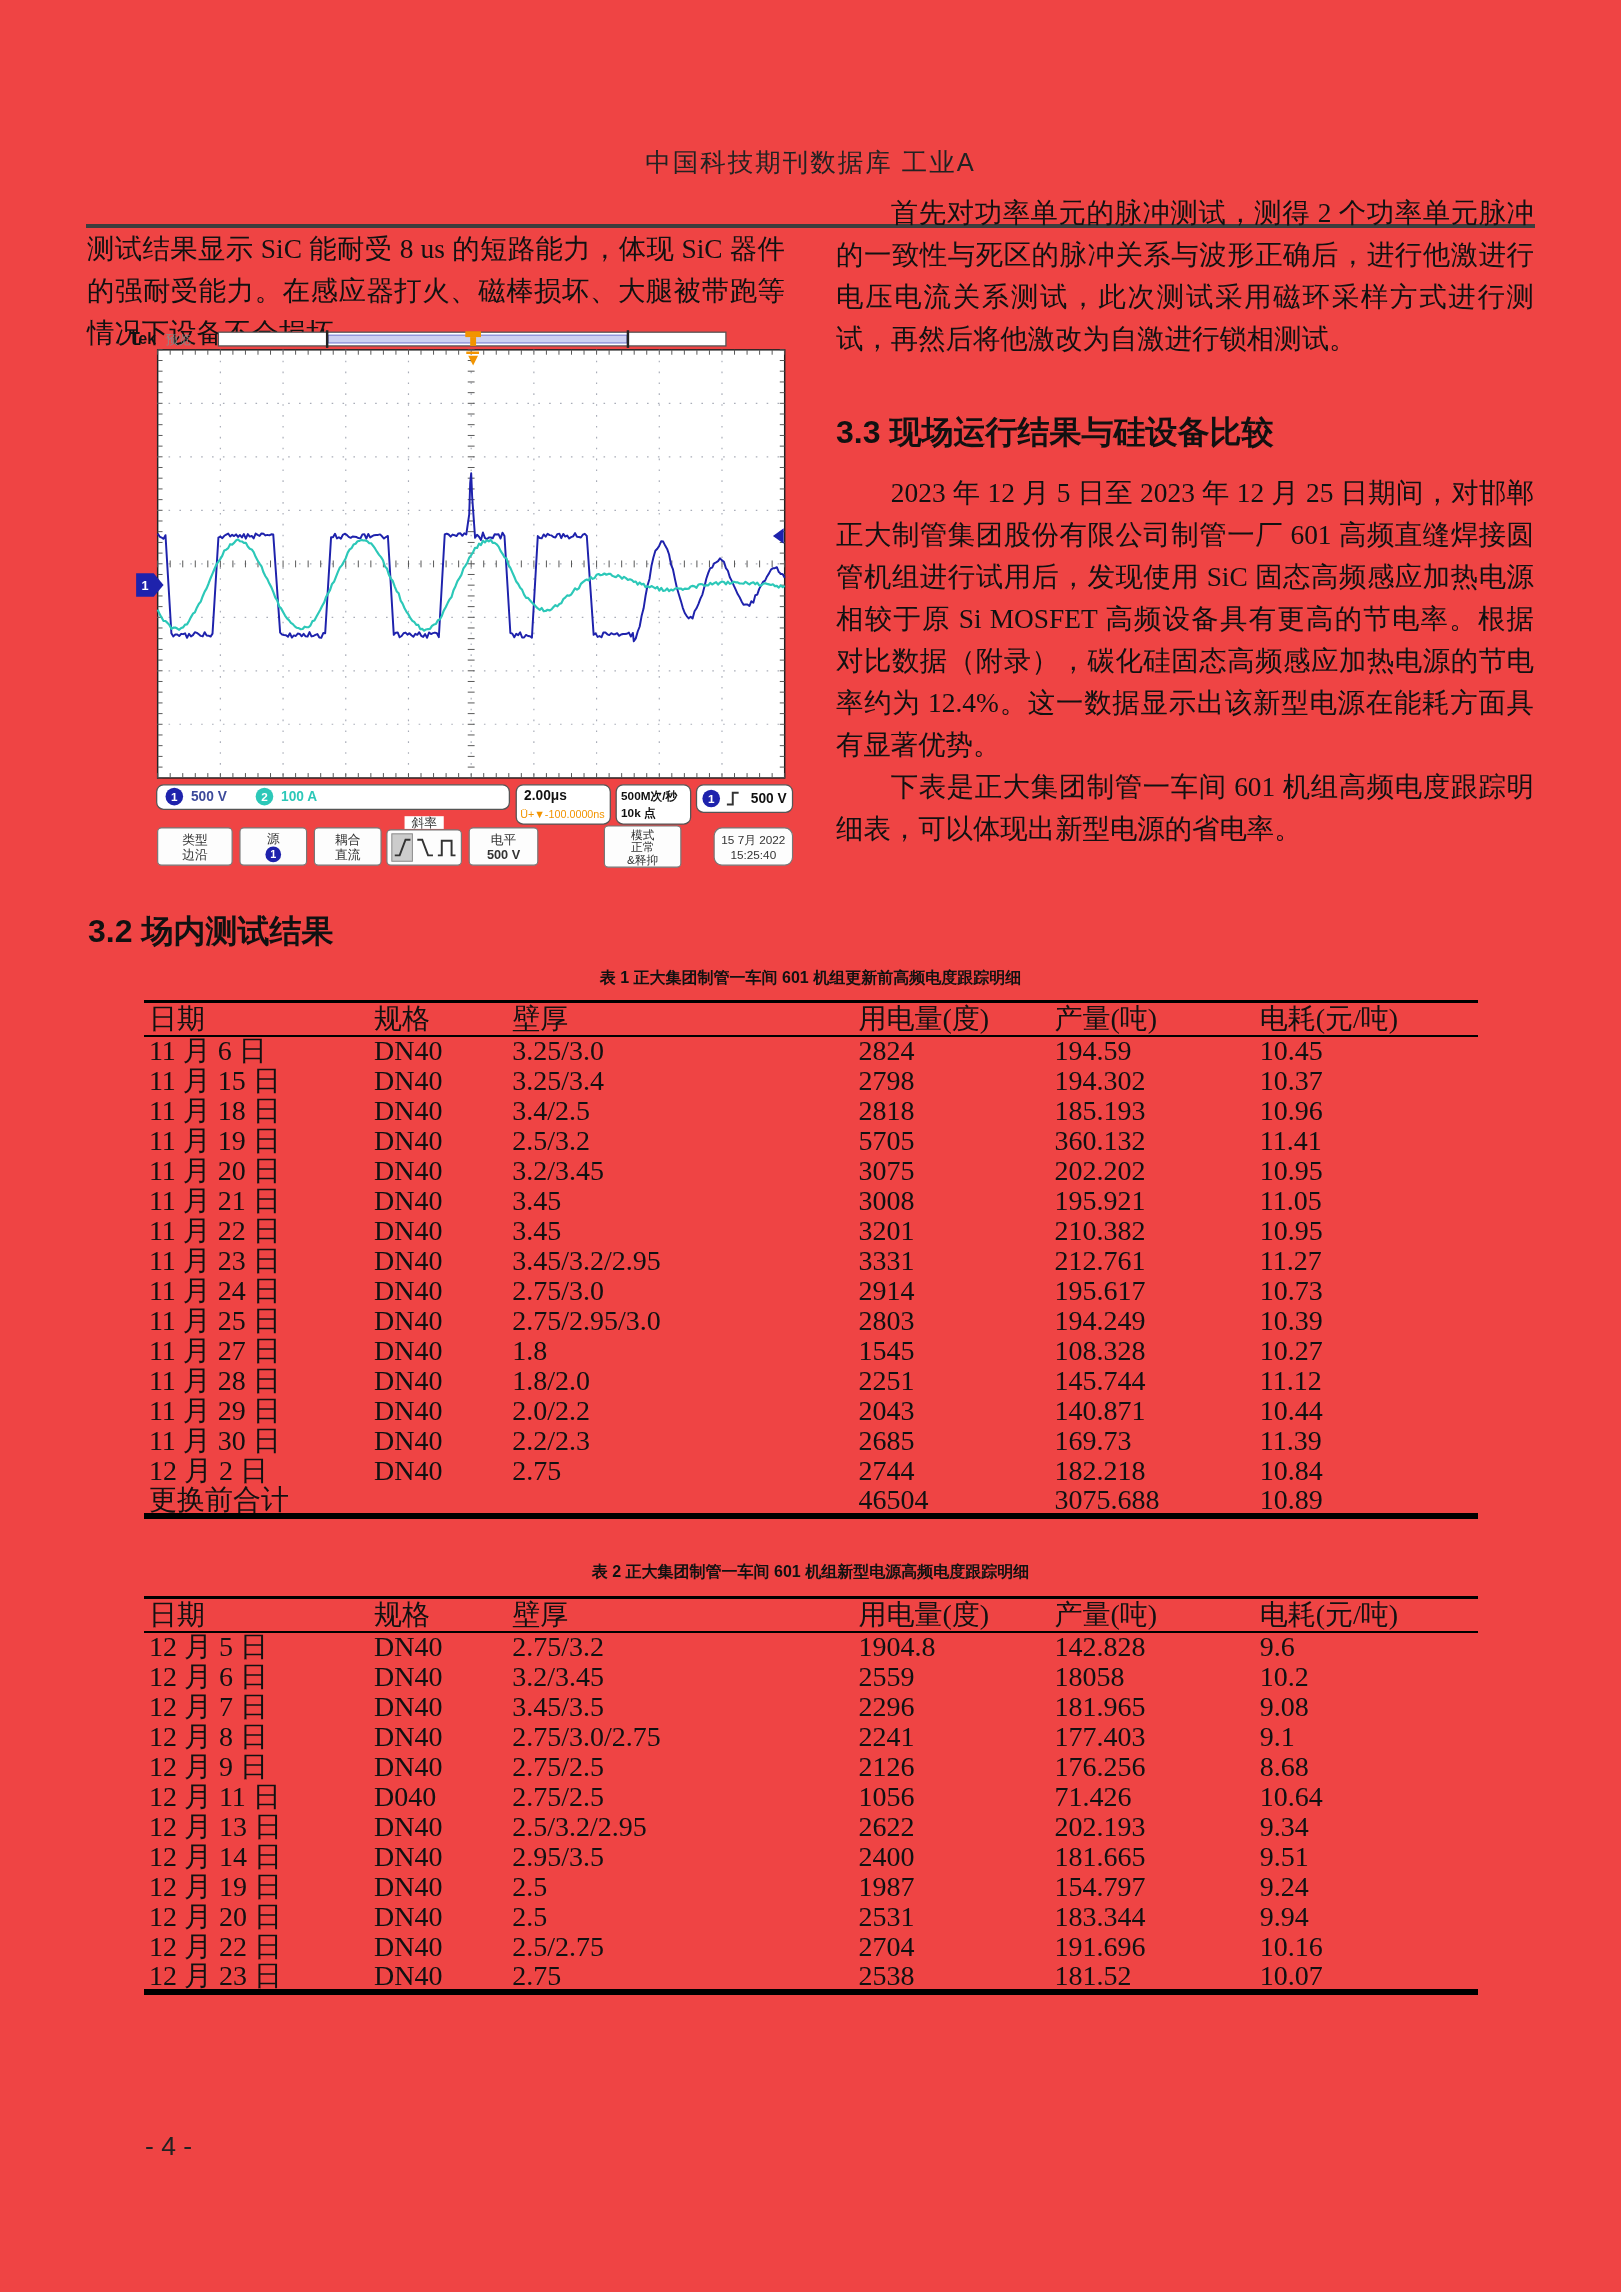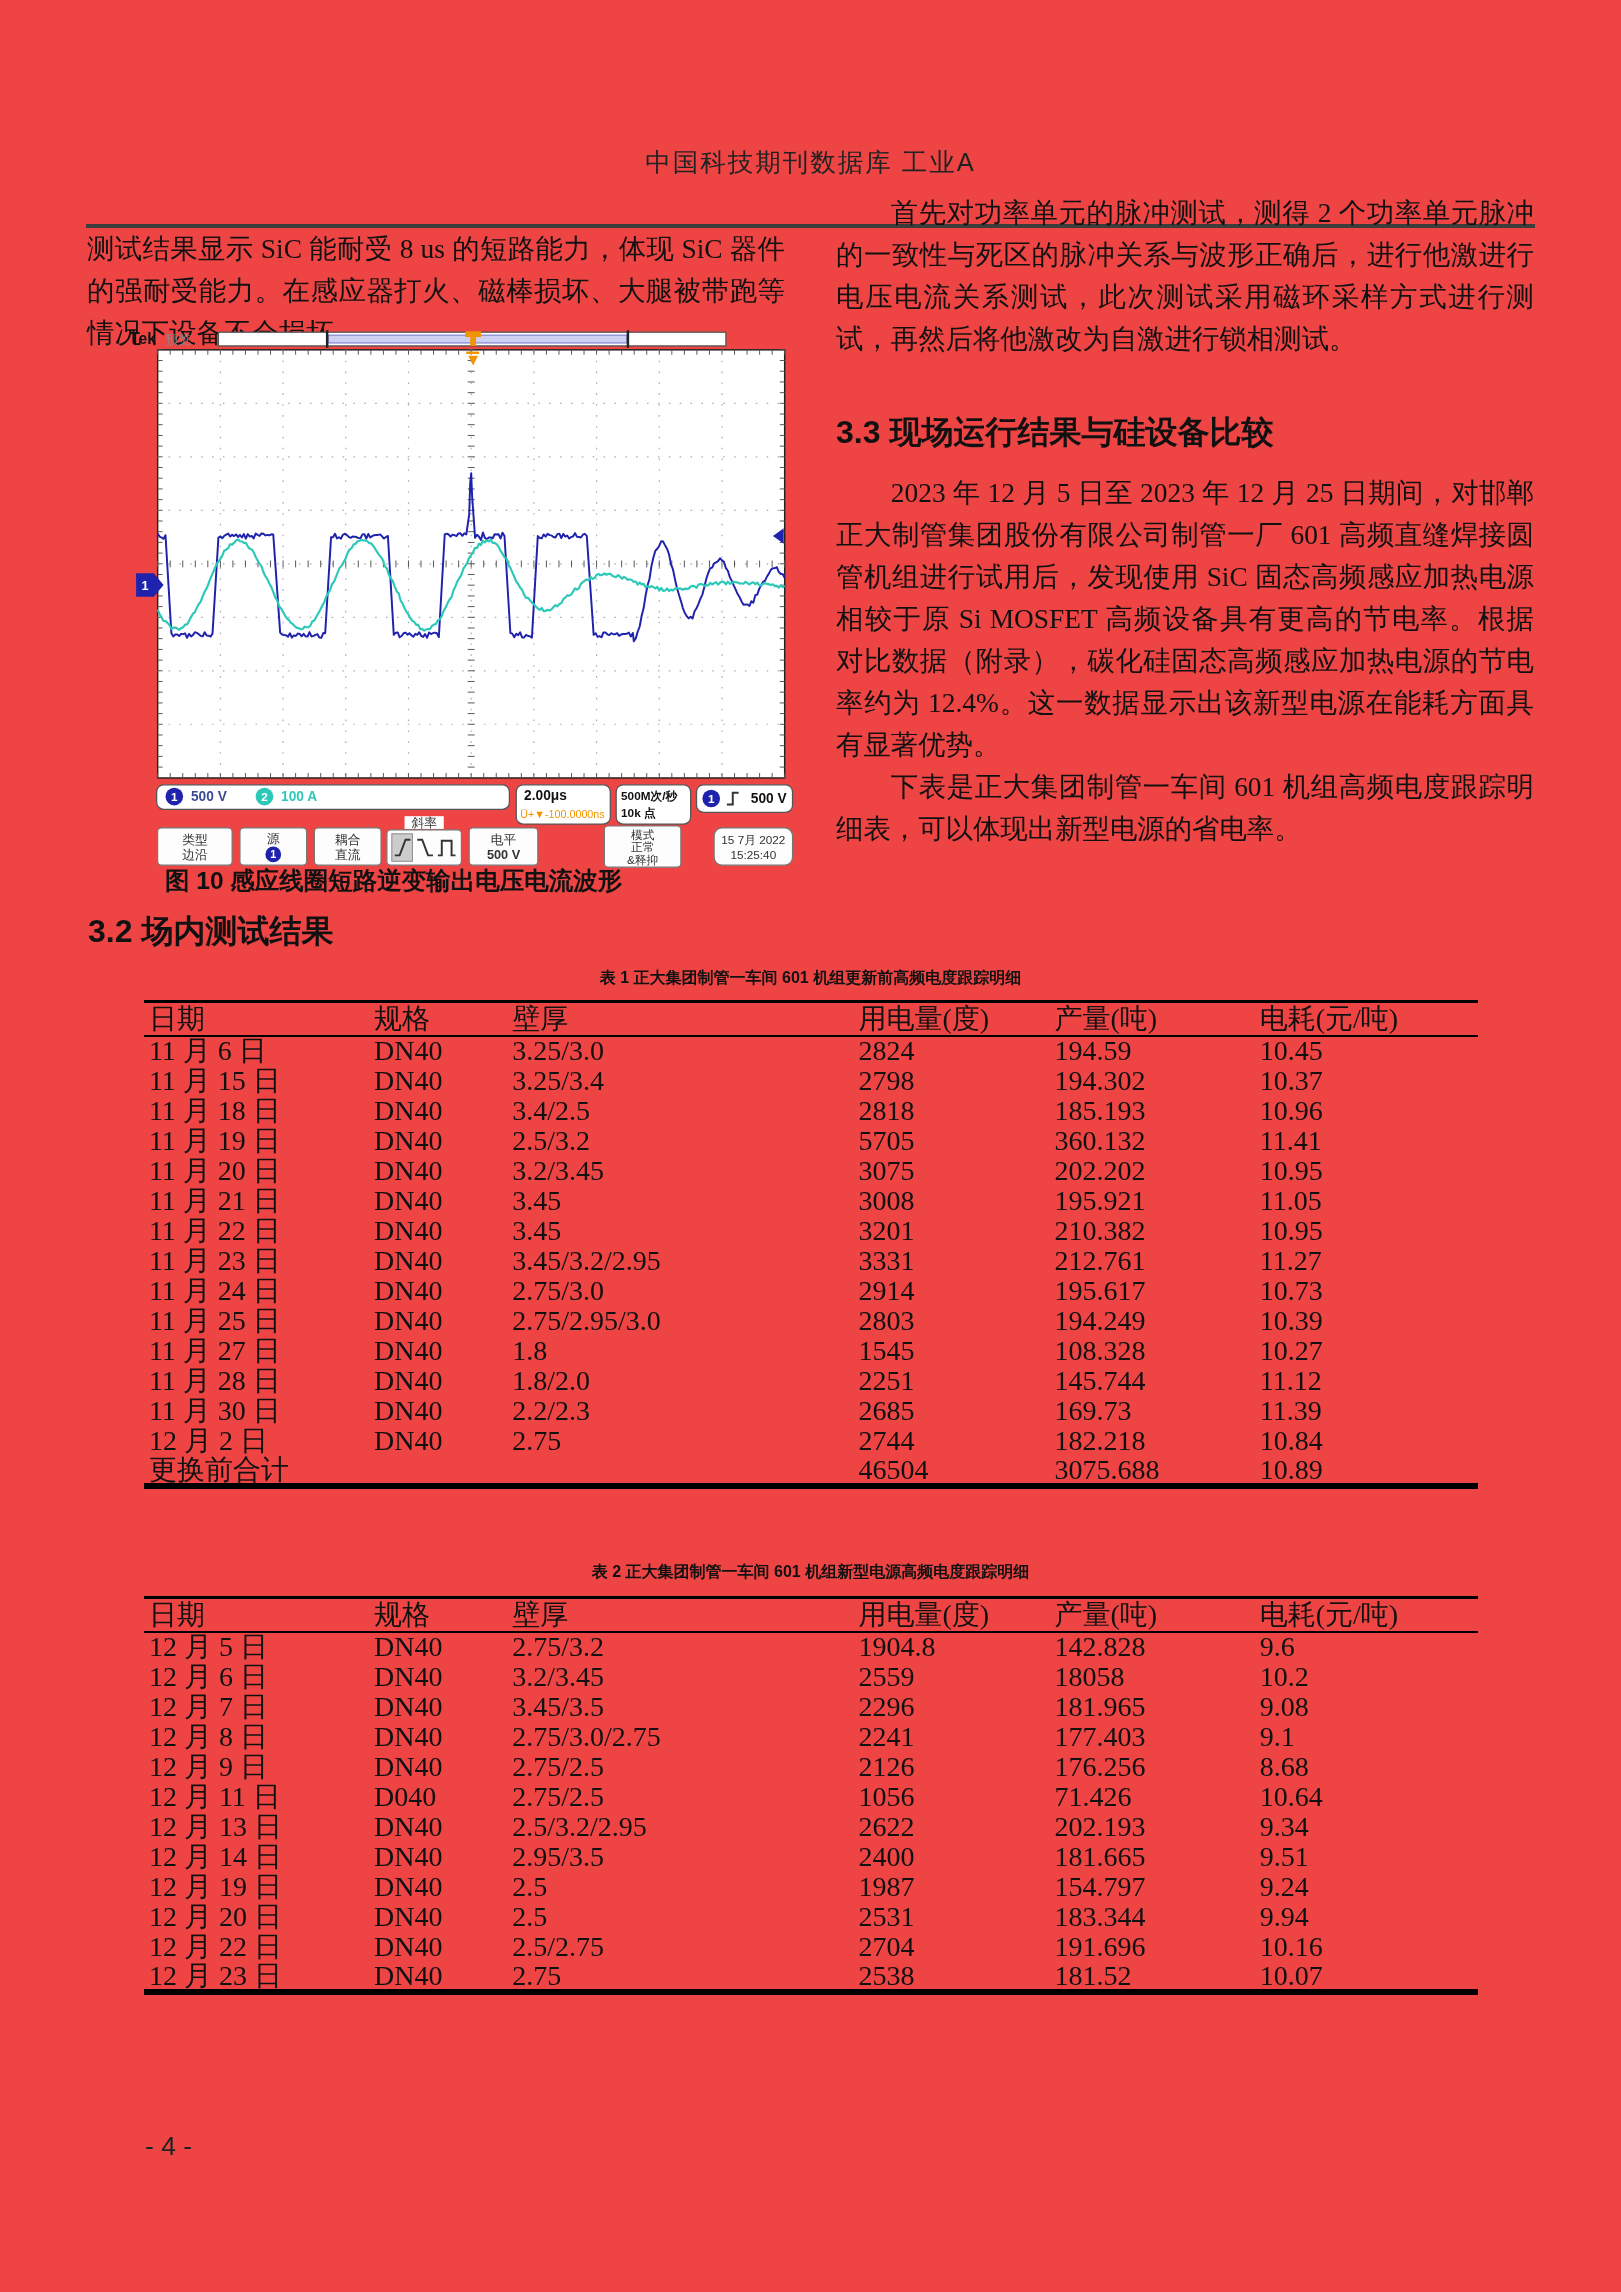--- a/index.html
+++ b/index.html
@@ -192,21 +192,20 @@
         <text x="561" y="547">&amp;释抑</text>
       </g>
       <g font-size="12">
         <rect x="634" y="510" width="80" height="38" rx="8" fill="#fdfdfd" stroke="#777" stroke-width="1.2"></rect>
         <text x="674" y="526">15 7月 2022</text>
         <text x="674" y="542">15:25:40</text>
       </g>
     </g>
   </svg>
 
-  <div class="figcap">图 10  感应线圈短路逆变输出电压电流波形</div>
   <div class="h-sec sec32">3.2 场内测试结果</div>
 
   <div class="tbl-title t1-title">表 1  正大集团制管一车间 601 机组更新前高频电度跟踪明细</div>
   <table class="dtable t1">
     <colgroup>
       <col style="width:225px">
         <col style="width:138px">
         <col style="width:346px">
       <col style="width:196px">
         <col style="width:205px">
@@ -313,20 +312,28 @@
         </tr>
         <tr>
           <td>11 月 28 日</td>
           <td>DN40</td>
           <td>1.8/2.0</td>
           <td>2251</td>
           <td>145.744</td>
           <td>11.12</td>
         </tr>
         <tr>
+          <td>11 月 29 日</td>
+          <td>DN40</td>
+          <td>2.0/2.2</td>
+          <td>2043</td>
+          <td>140.871</td>
+          <td>10.44</td>
+        </tr>
+        <tr>
           <td>11 月 30 日</td>
           <td>DN40</td>
           <td>2.2/2.3</td>
           <td>2685</td>
           <td>169.73</td>
           <td>11.39</td>
         </tr>
         <tr>
           <td>12 月 2 日</td>
           <td>DN40</td>

